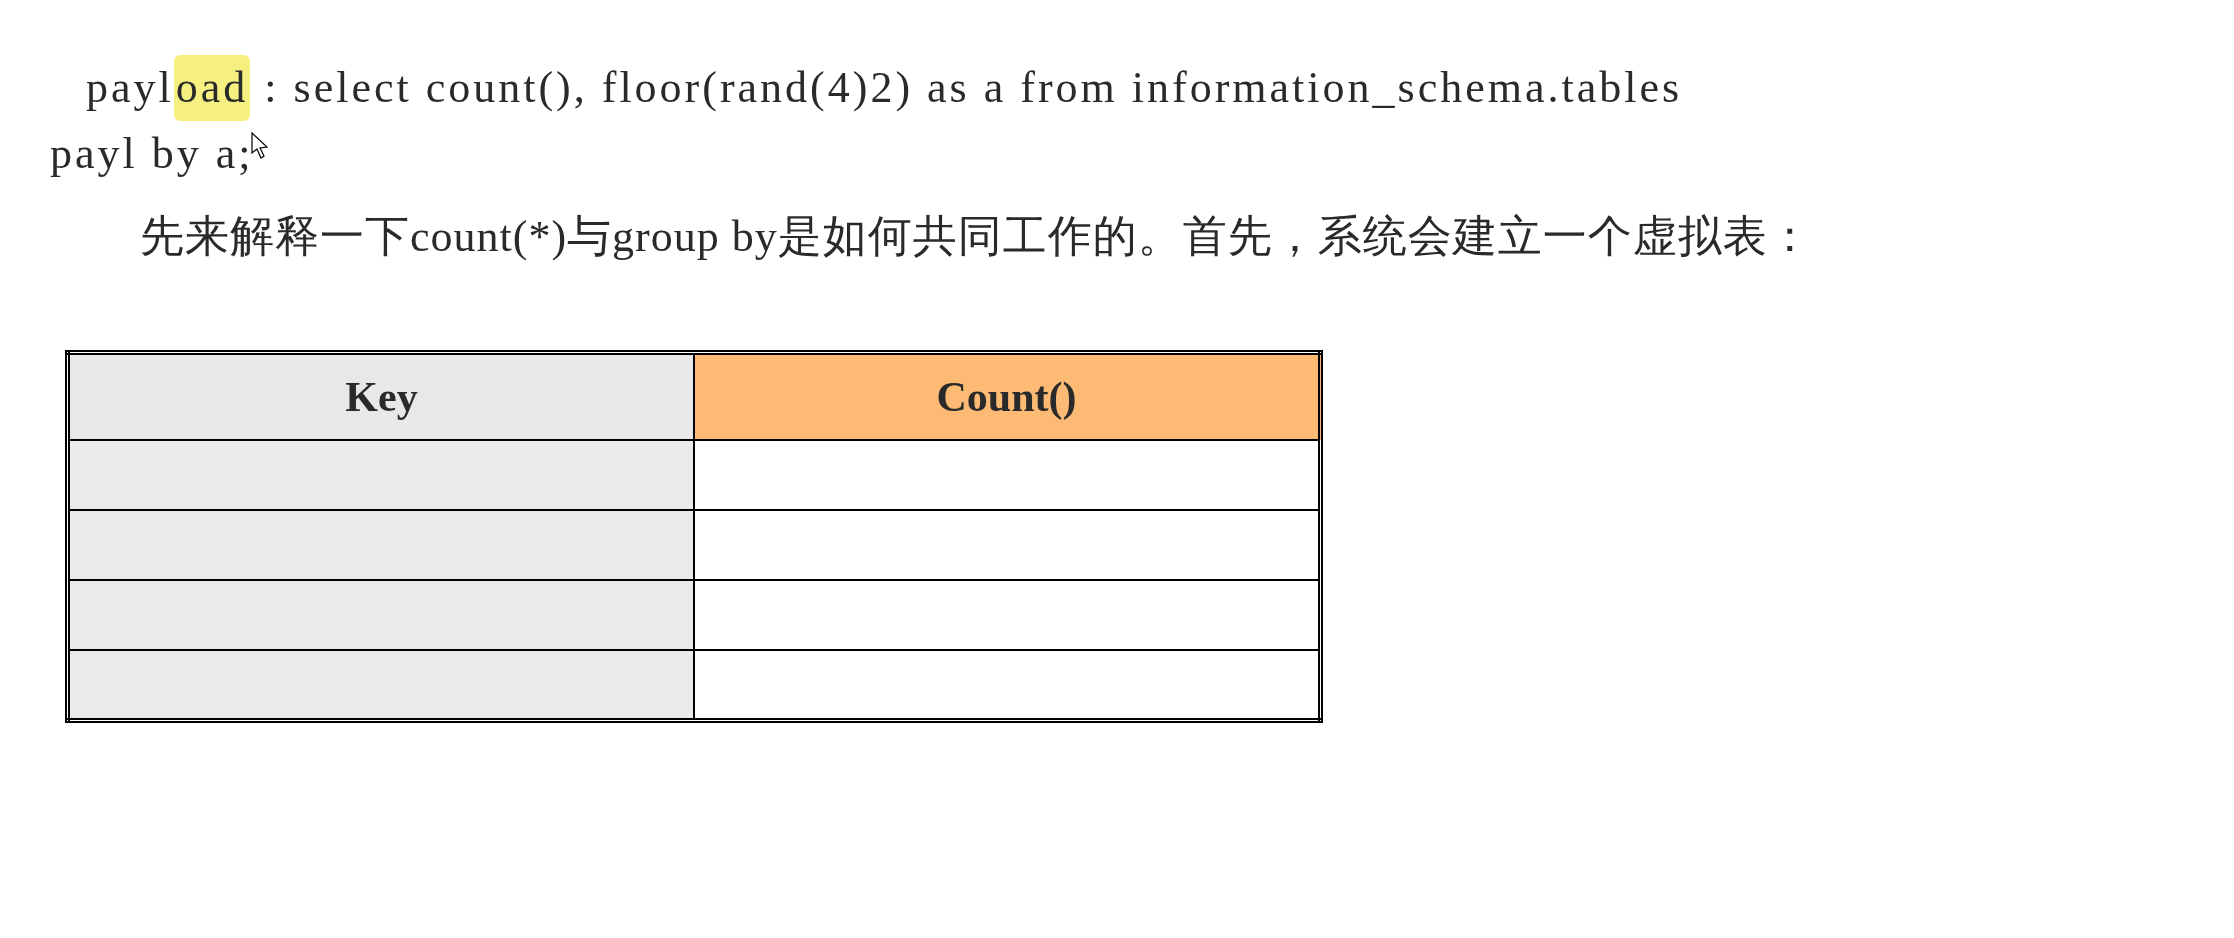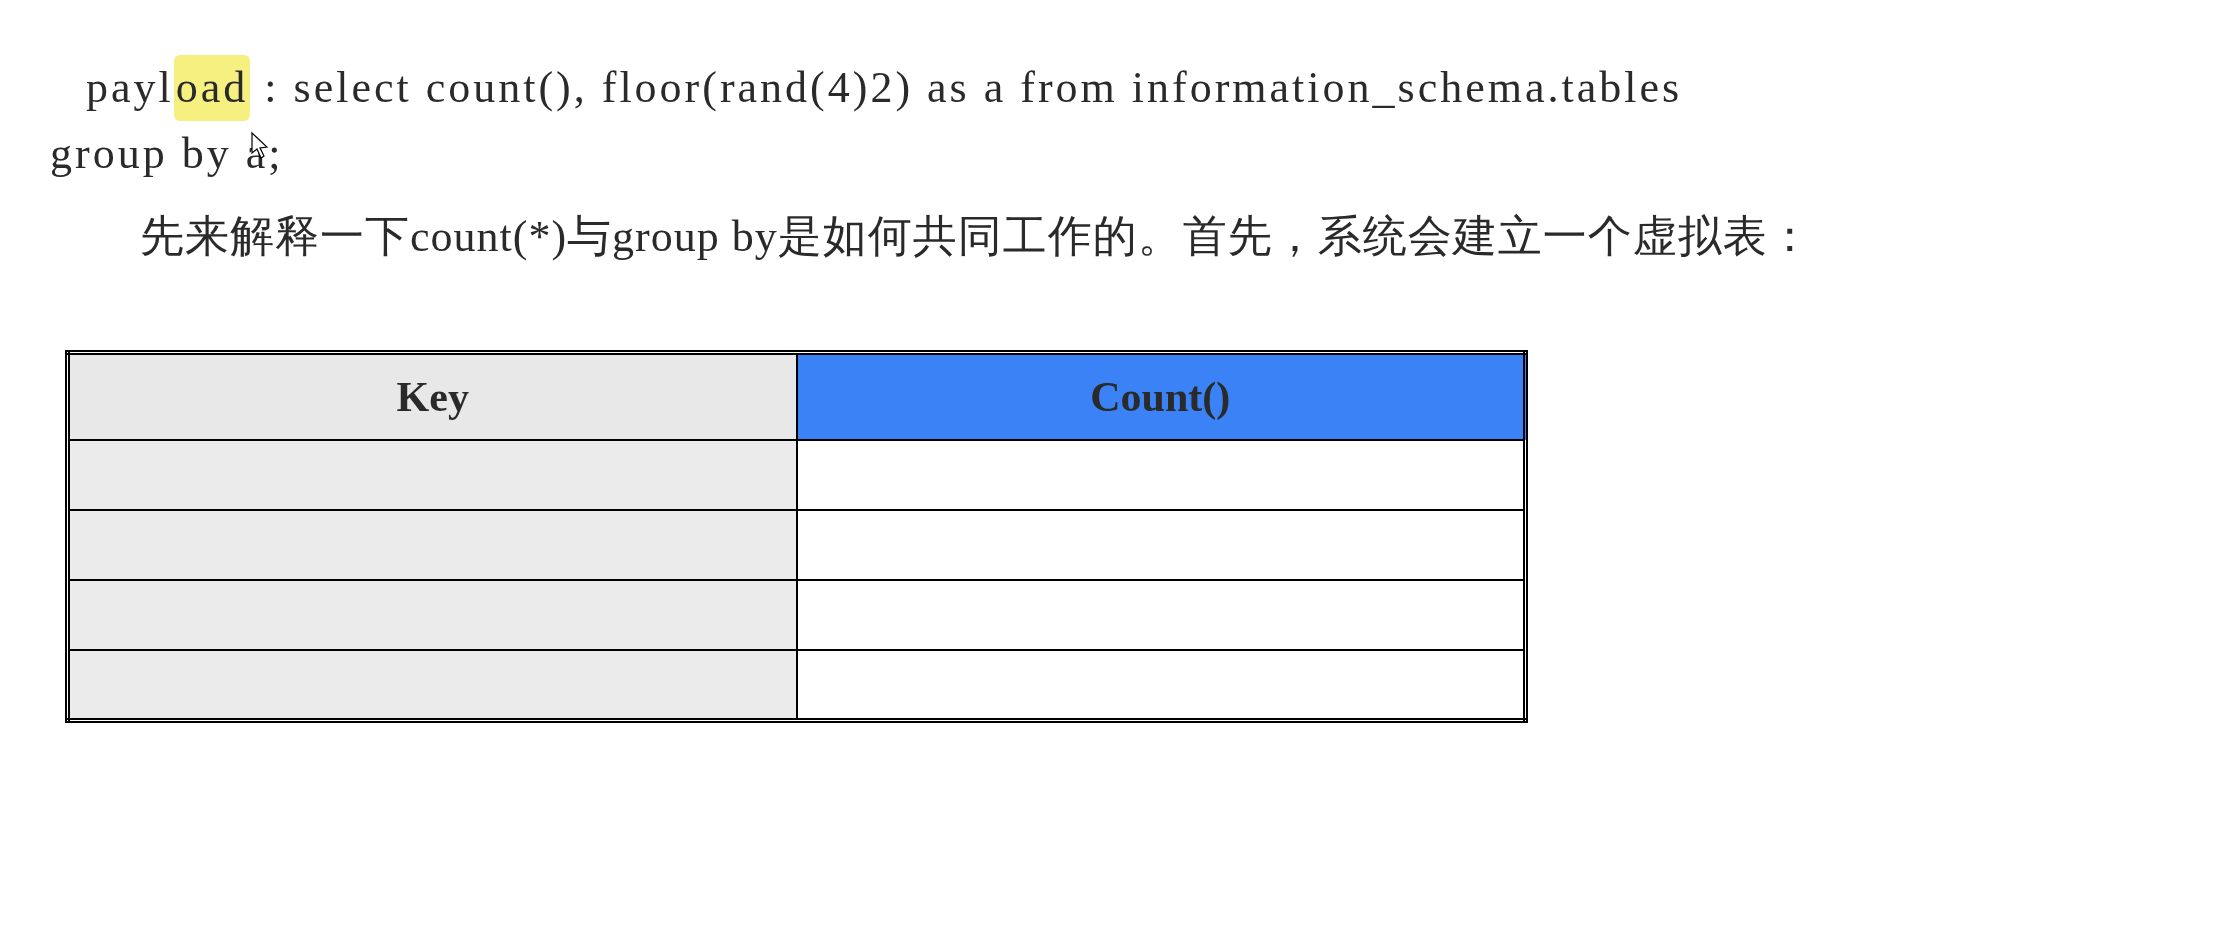--- a/index.html
+++ b/index.html
@@ -46,62 +46,62 @@
       font-size: 44px;
       letter-spacing: 1px;
       line-height: 1.5;
       margin-top: 17px;
     }
     .table-container {
       margin-top: 80px;
       padding: 0 15px;
     }
     table {
-      width: 1463px;
+      width: 1258px;
       margin-left: 0;
       border-collapse: collapse;
       border: 5px double #000000;
     }
     th {
       font-family: "Times New Roman", serif;
       font-size: 42px;
       font-weight: bold;
       text-align: center;
       padding: 18px 0;
       border: 2px solid #000000;
       background: #e8e8e8;
     }
     th.key-col {
       width: 50%;
       background: #e8e8e8;
     }
     th.count-col {
       width: 50%;
-      background: #3b82f6;
+      background: #fdba74;
     }
     td {
       border: 2px solid #000000;
       height: 70px;
       padding: 0;
     }
     td.key-cell {
       background: #ebebeb;
     }
     td.count-cell {
       background: #ffffff;
     }
   </style>
 </head>
 <body>
 
 <div class="content">
   <div class="payload-line">
     <span class="payload-indent"></span><span>payl</span><span class="highlight-region"><span>oad</span></span><span> : select count(), floor(rand(4)2) as a from information_schema.tables</span>
     <br>
-    <span>group by a;</span>
+    <span>payl by a;</span>
 
     <svg class="cursor-arrow" width="22" height="30" viewBox="0 0 22 30">
       <path d="M 2 2 L 2 22 L 7 18 L 11 27 L 14 25 L 10 17 L 17 16 Z" fill="#ffffff" stroke="#000000" stroke-width="1.2"></path>
     </svg>
   </div>
 
   <div class="explanation-line">
     <span>　　</span><span>先来解释一下count(*)与group by是如何共同工作的。首先，系统会建立一个虚拟表：</span>
   </div>
 

